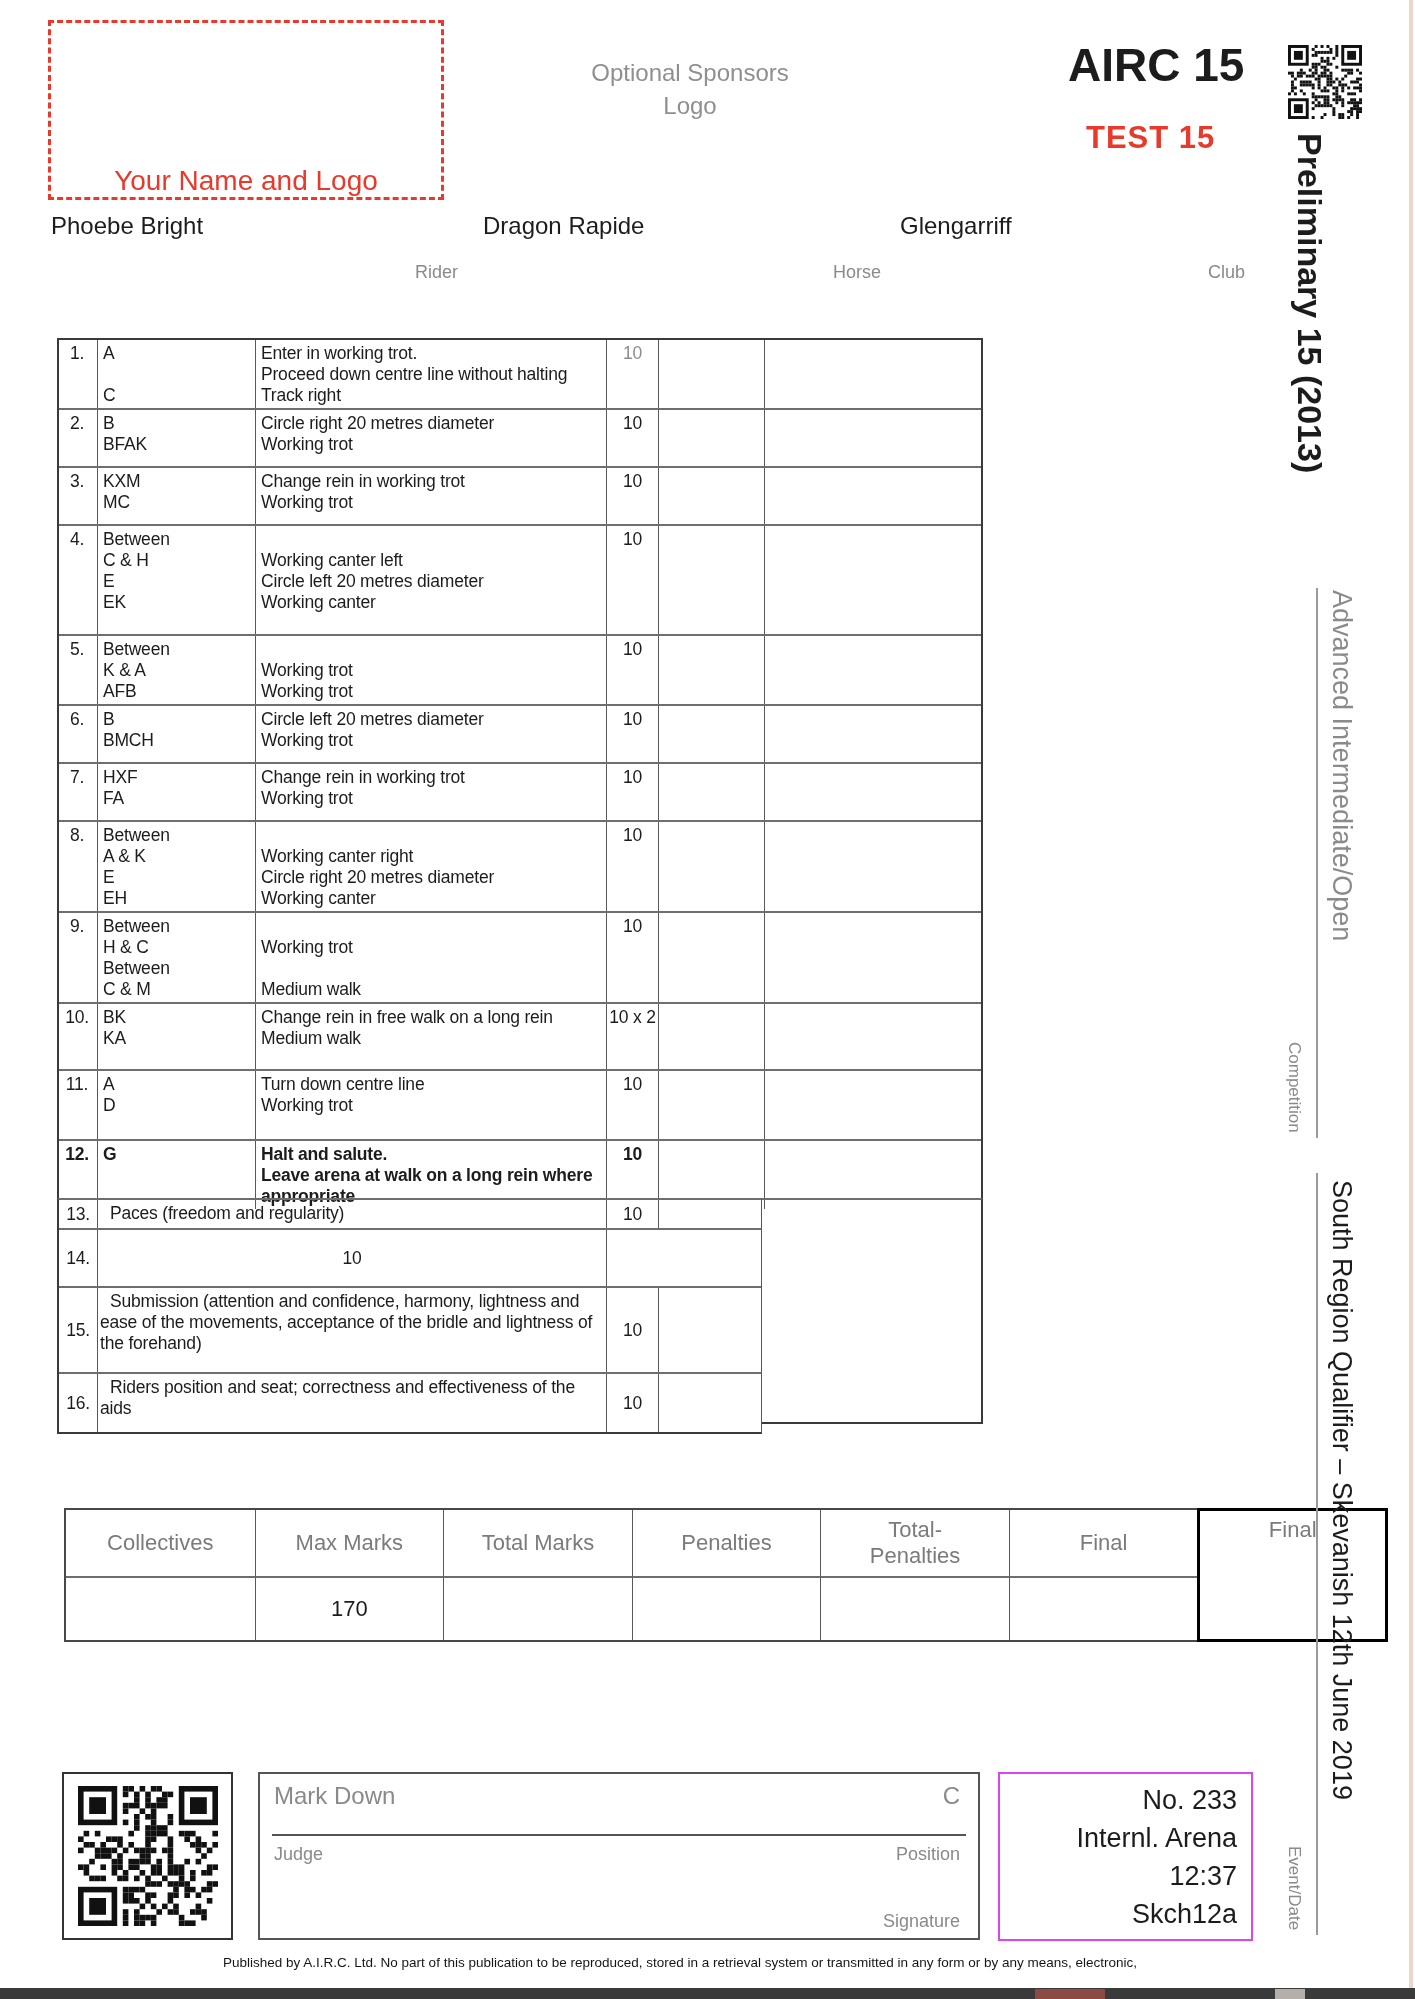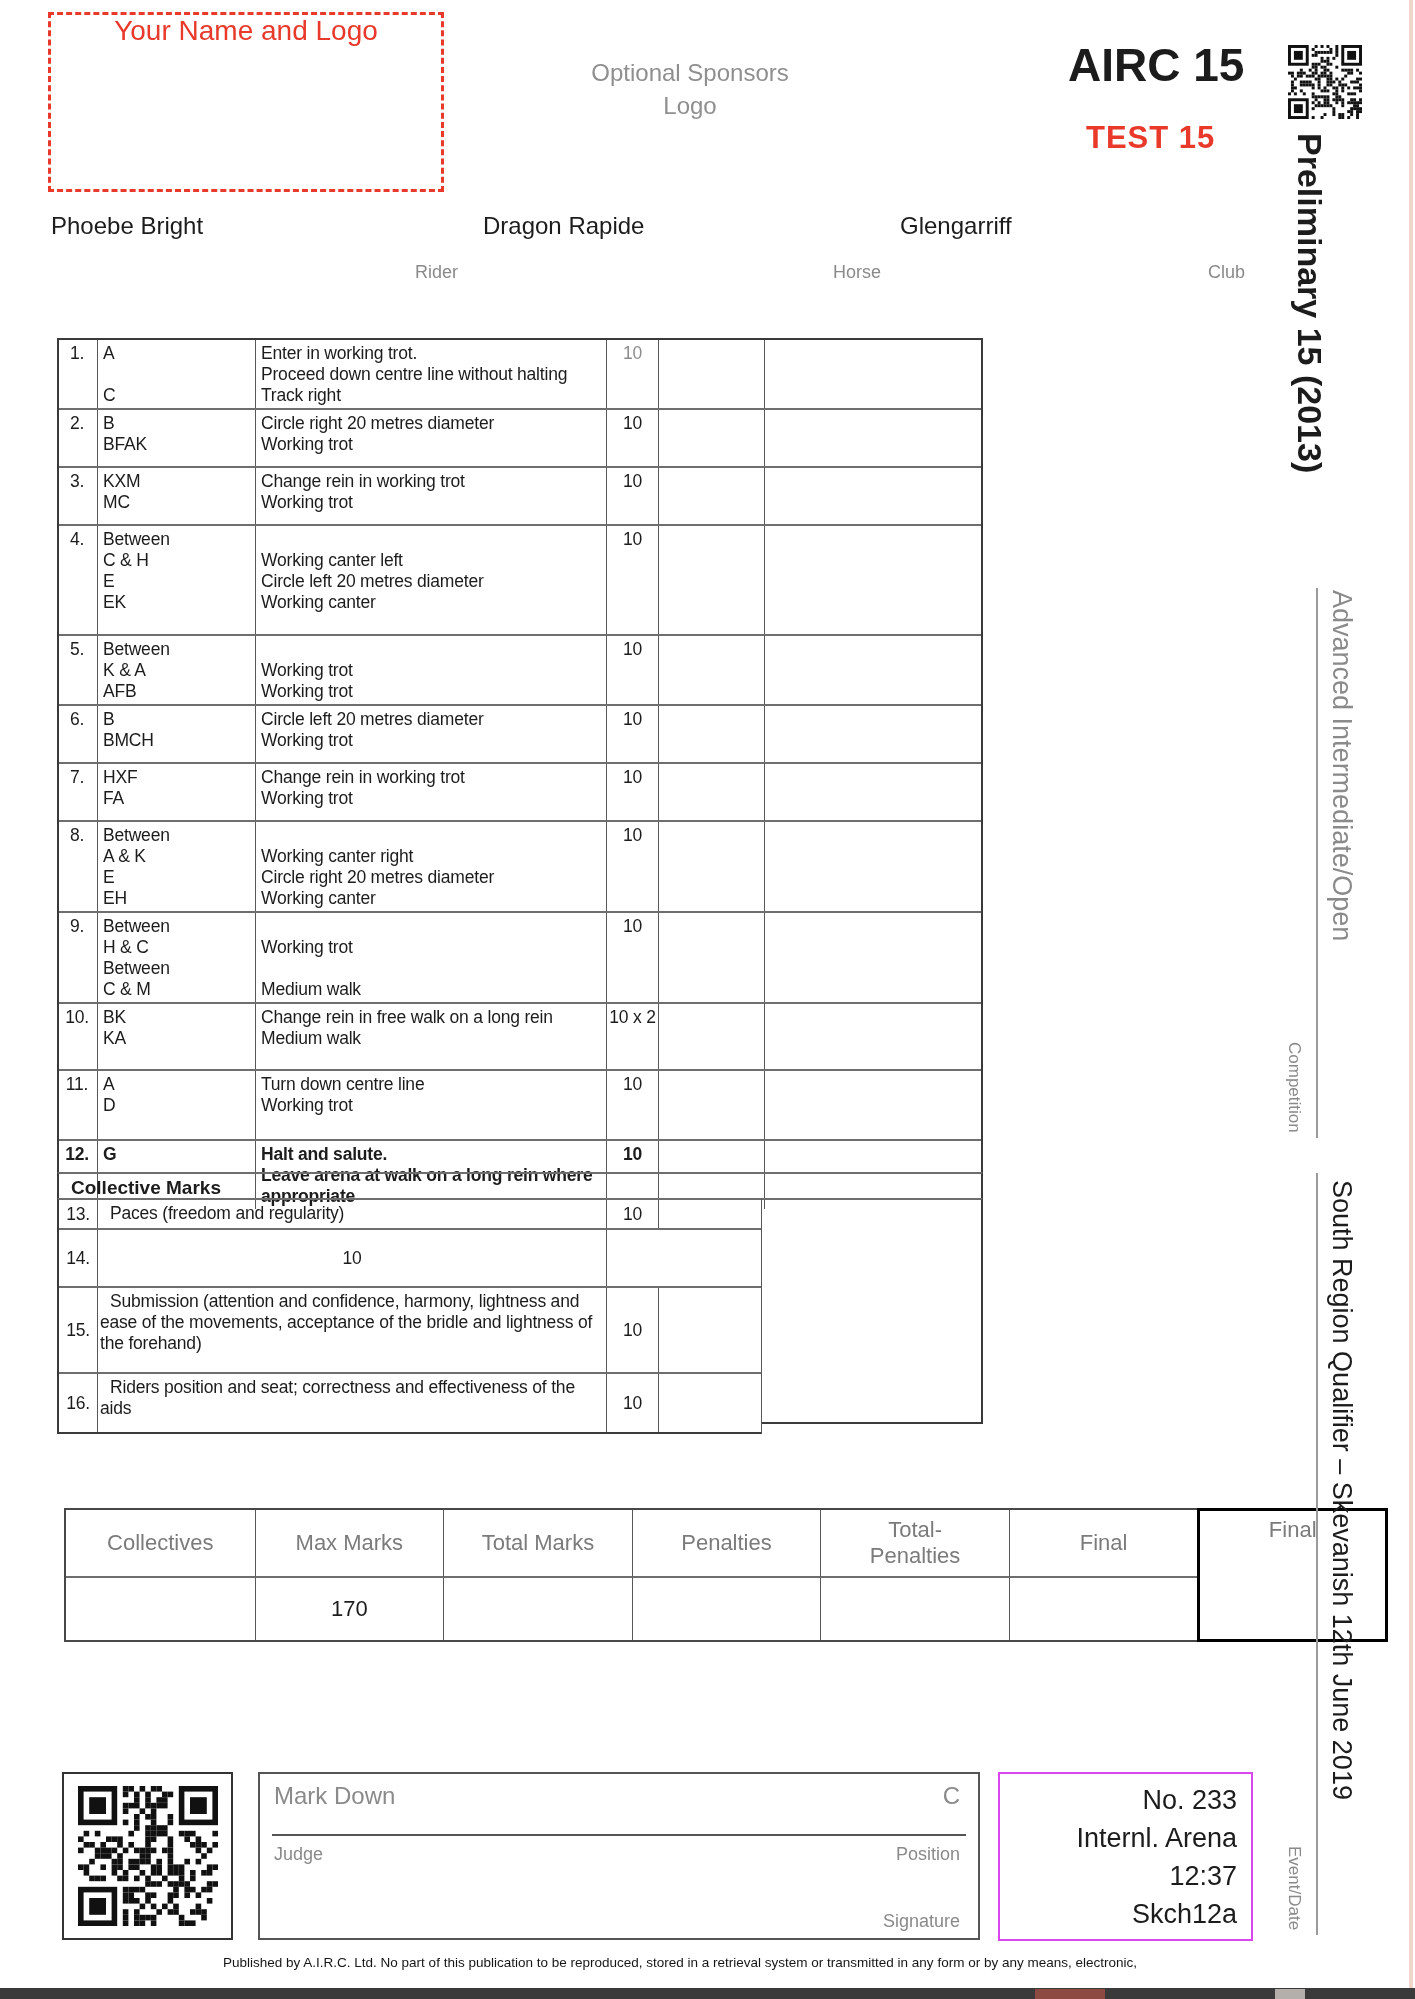--- a/index.html
+++ b/index.html
@@ -1,22 +1,22 @@
 <!DOCTYPE html>
 <html><head>
 <meta charset="utf-8">
 <style>
   html,body{margin:0;padding:0;background:#e9e9e9;}
   .page{position:relative;width:1415px;height:1999px;background:#ffffff;margin:0 auto;
         font-family:"Liberation Sans","DejaVu Sans",sans-serif;color:#1c1c1c;overflow:hidden;}
   .abs{position:absolute;}
 
   
-  .logo-box{left:48px;top:12px;width:390px;height:174px;border:3px dashed #e8392b;
-            display:flex;align-items:flex-start;justify-content:center;}
+  .logo-box{left:48px;top:20px;width:390px;height:174px;border:3px dashed #e8392b;
+            display:flex;align-items:flex-end;justify-content:center;}
   .logo-text{color:#e8392b;font-size:28px;}
   .sponsors{left:550px;top:56px;width:280px;text-align:center;color:#8f8f8f;font-size:24px;line-height:33px;}
   .airc{left:1068px;top:38px;font-size:46px;font-weight:bold;}
   .test{left:1086px;top:120px;font-size:31px;font-weight:600;color:#e8392b;letter-spacing:1px;}
   .qr-top{left:1288px;top:45px;}
 
   
   .ename{font-size:24px;top:212px;}
   .elabel{font-size:18px;color:#8a8a8a;top:248px;margin-top:14px;}
 
@@ -442,23 +442,20 @@
         <div class="cell cnum">12.</div>
         <div class="cell">G</div>
         <div class="cell">Halt and salute.
 Leave arena at walk on a long rein where appropriate</div>
         <div class="cell cmax">10</div>
         <div class="cell"></div>
         <div class="cell"></div>
       </div>
     </div>
 
-  <div class="abs cheader">
-    <span>Collective Marks</span>
-  </div>
   <div class="abs ctable">
       <div class="crow" style="min-height: 28px;">
         <div class="ccell cnumc">13.</div>
         <div class="ccell cdesc">Paces (freedom and regularity)</div>
         <div class="ccell cmaxc">10</div>
         <div class="ccell"></div>
       </div>
       <div class="crow" style="min-height: 56px;">
         <div class="ccell cnumc">14.</div>
         <div class="ccell cmaxc">10</div>

